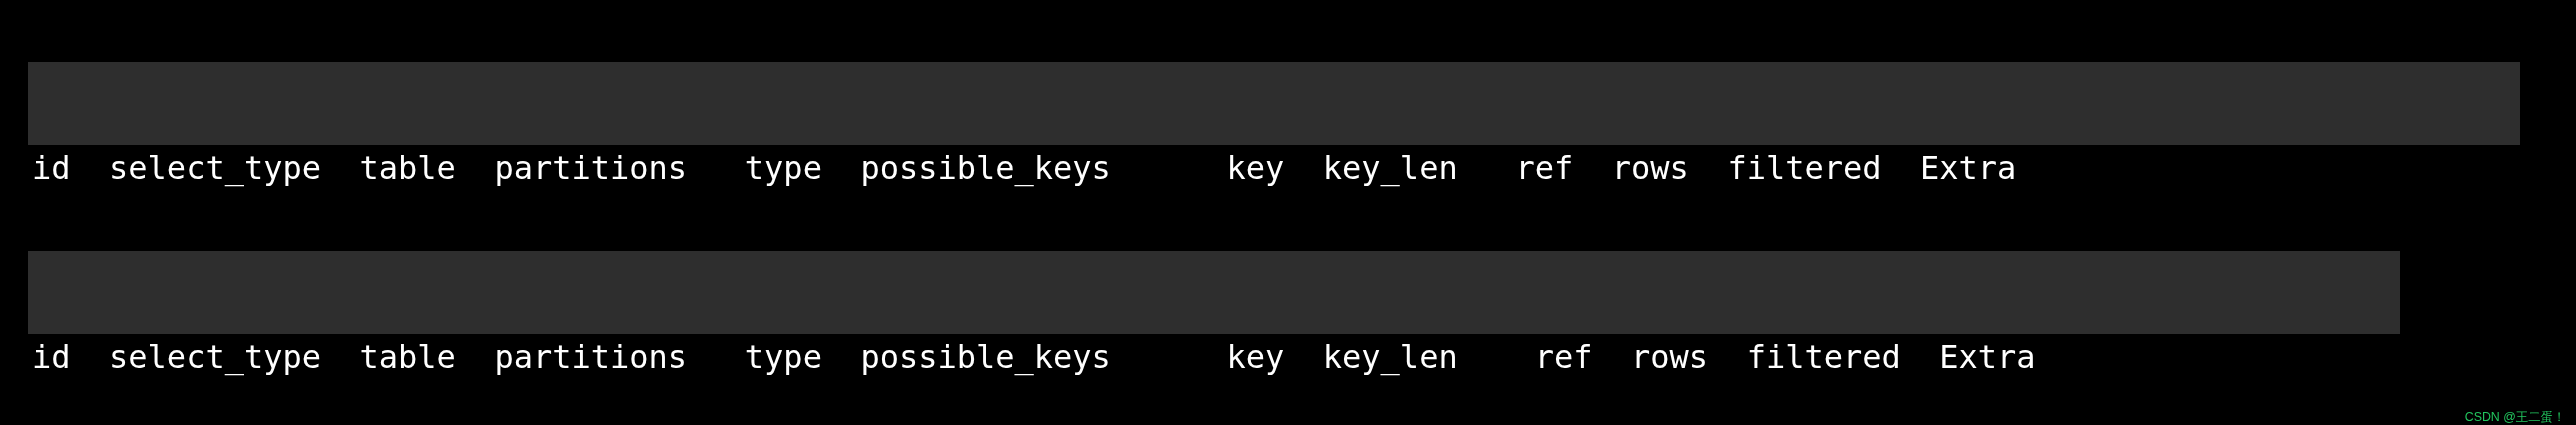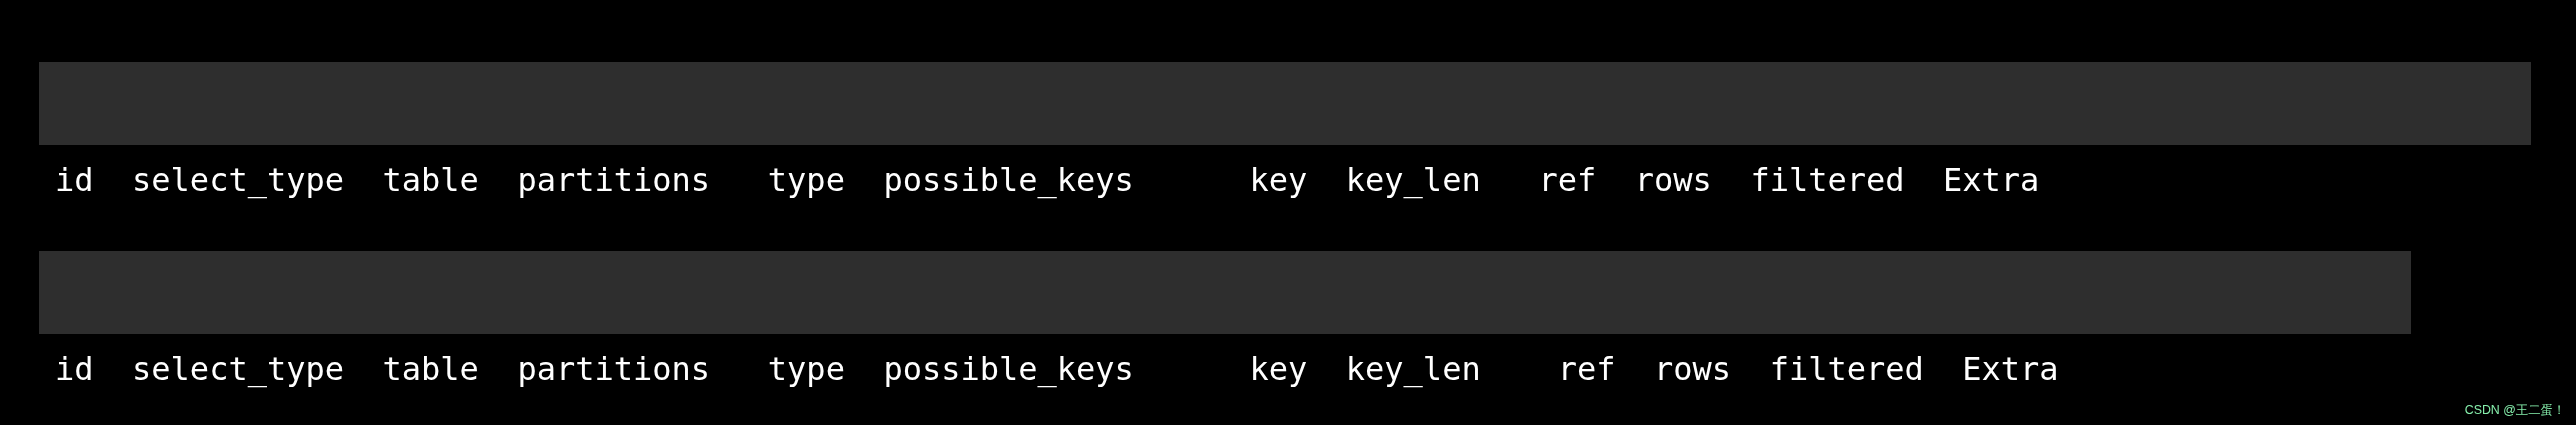--- a/index.html
+++ b/index.html
@@ -20,22 +20,21 @@
   .explain-block {
     position: absolute;
     background: #2e2e2e;
     color: #ffffff;
     font-family: "DejaVu Sans Mono", "Liberation Mono", monospace;
     font-size: 32px;
     line-height: 41px;
     white-space: pre;
     letter-spacing: 0;
     box-sizing: border-box;
-    padding: 16px;
-    margin-left: 11px;
+    padding: 4px;
   }
 
   #explain-block-1 {
     left: 28px;
     top: 62px;
     width: 2492px;
     height: 83px;
   }
 
   #explain-block-2 {
@@ -48,22 +47,22 @@
   .explain-row {
     display: block;
     height: 41px;
     white-space: pre;
   }
 
   
   #watermark {
     position: absolute;
     right: 10.6px;
-    bottom: 7px;
-    color: #86efac;
+    bottom: 0;
+    color: #22c55e;
     font-family: "Liberation Sans", "DejaVu Sans", sans-serif;
     font-size: 12.4px;
     line-height: 15.4px;
     white-space: pre;
     user-select: none;
   }
 </style>
 </head>
 <body style="background: rgb(0, 0, 0);">
 

